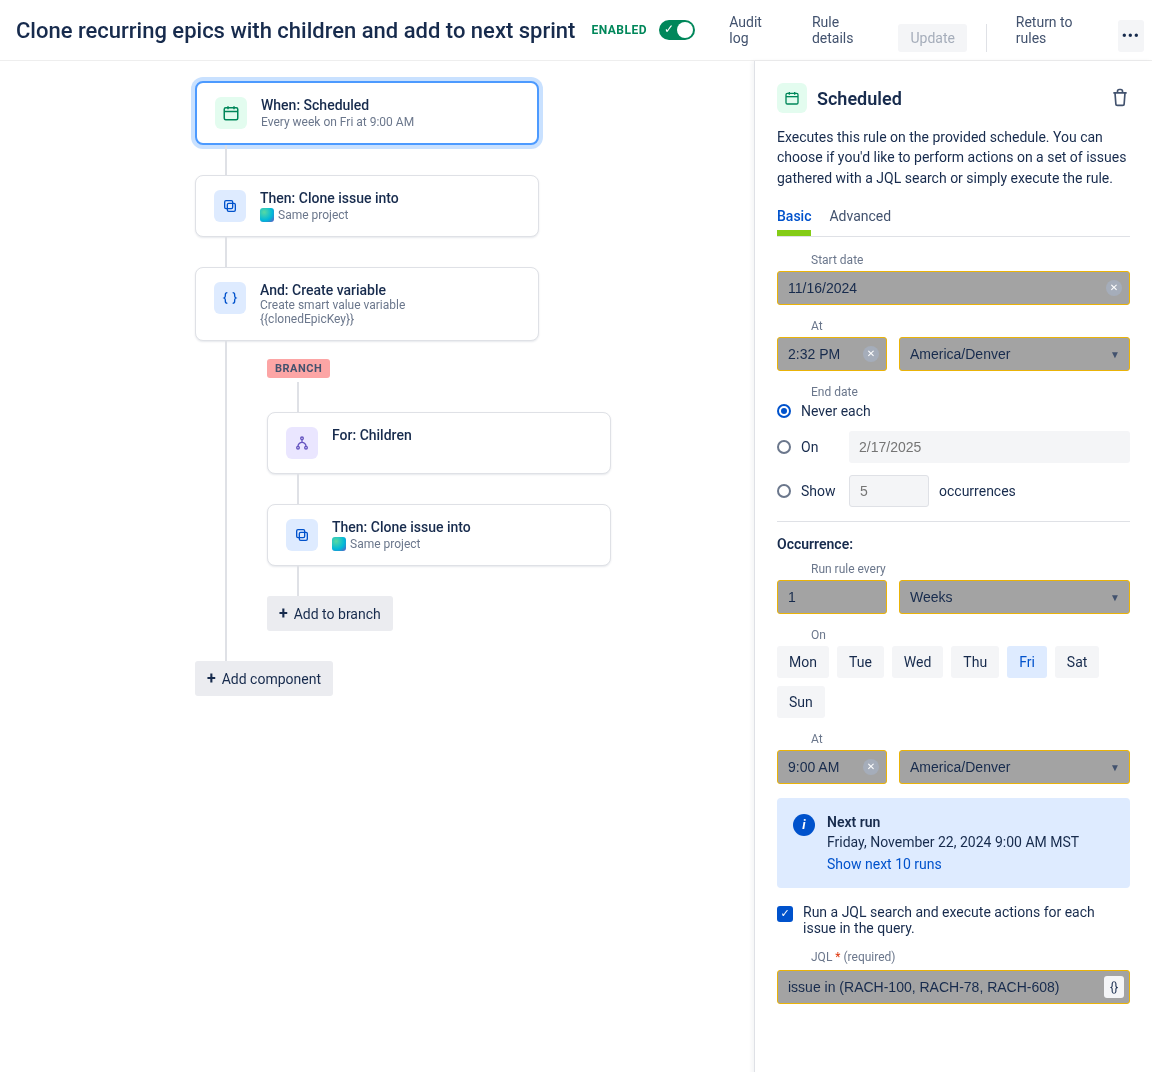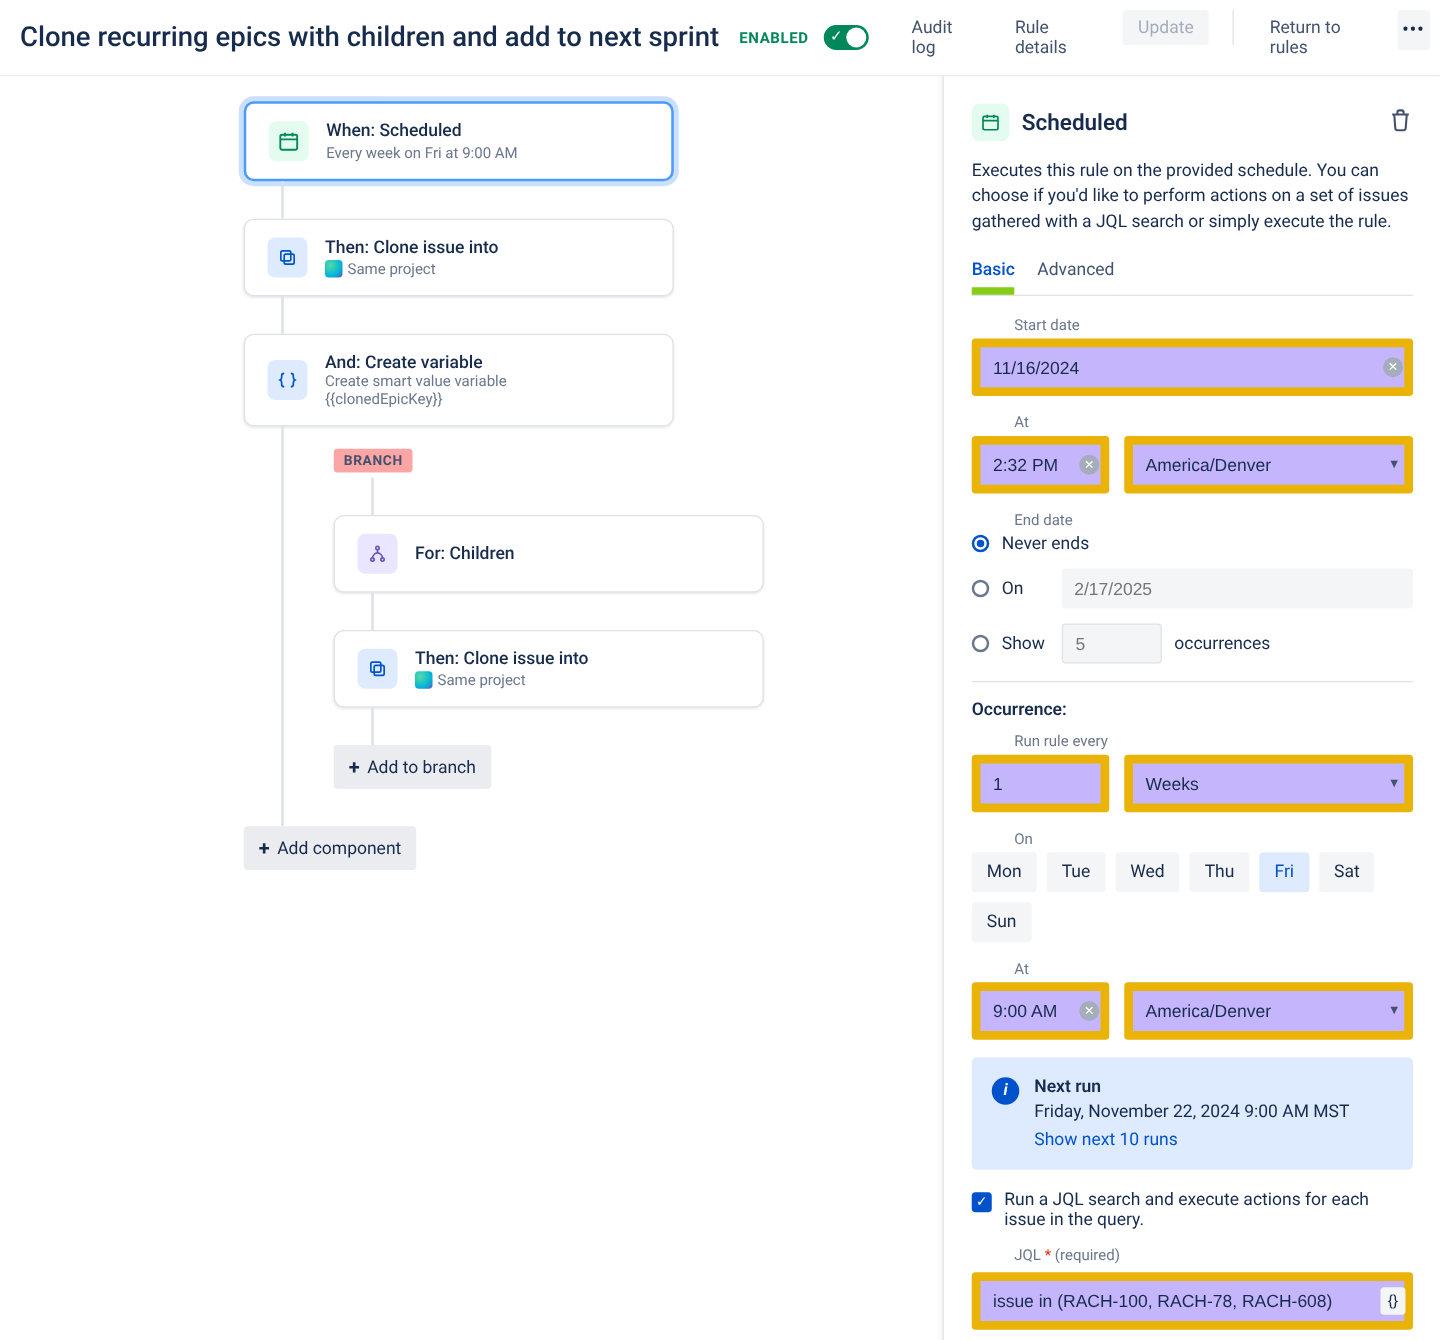--- a/index.html
+++ b/index.html
@@ -4,30 +4,30 @@
 <style>
   * { box-sizing: border-box; margin: 0; padding: 0; }
   body { font-family: -apple-system, BlinkMacSystemFont, "Segoe UI", Roboto, sans-serif; font-size: 14px; color: #172B4D; background: #fff; width: 1152px; height: 1072px; overflow: hidden; }
   .header { display: flex; align-items: center; padding: 8px 8px 8px 16px; border-bottom: 1px solid #eee; gap: 12px; }
   .page-title { font-size: 22px; font-weight: 500; color: #172B4D; flex: 0 0 auto; }
   .enabled-pill { color: #00875A; font-weight: 700; font-size: 12px; letter-spacing: 0.5px; margin-left: 4px; }
   .toggle { width: 40px; height: 20px; background: #00875A; border-radius: 10px; position: relative; cursor: pointer; }
   .toggle .check { position:absolute; left:5px; top:2px; color:#fff; font-size:12px; }
   .toggle .knob { position: absolute; right: 2px; top: 2px; width: 16px; height: 16px; background: #fff; border-radius: 50%; }
   .header-spacer { flex: 1; }
-  .header-links { display: flex; align-items: flex-start; gap: 17px; }
+  .header-links { display: flex; align-items: flex-end; gap: 17px; }
   .header-link { padding: 6px 10px; cursor: pointer; color: #42526E; font-size: 14px; }
   .header-btn { padding: 6px 12px; border-radius: 3px; cursor: pointer; }
   .header-btn.disabled { background: #F4F5F7; color: #A5ADBA; }
   .header-divider { width:1px; height:28px; background:#DFE1E6; margin:0 2px;}
   .header-more { width: 32px; height: 32px; background: #F4F5F7; border-radius: 3px; display: flex; align-items: center; justify-content: center; cursor: pointer; font-weight:700; letter-spacing:1px;}
   .main { display: flex; height: calc(100% - 48px); }
   .canvas { flex: 1; position: relative; padding: 20px; overflow: hidden; }
   .nodes { display:flex; flex-direction:column; align-items:flex-start; margin-left:175px; }
-  .node { background: #fff; border: 1px solid #DFE1E6; border-radius: 8px; padding: 14px 18px; display: flex; align-items: center; gap: 14px; box-shadow: 0 1px 2px rgba(9,30,66,0.1); width: 344px; }
+  .node { background: #fff; border: 1px solid #DFE1E6; border-radius: 8px; padding: 14px 18px; display: flex; gap: 14px; box-shadow: 0 1px 2px rgba(9,30,66,0.1); width: 344px; }
   .node.selected { border: 2px solid #4C9AFF; box-shadow: 0 0 0 4px rgba(76,154,255,0.3); }
   .node-icon { width: 32px; height: 32px; border-radius: 6px; display: flex; align-items: center; justify-content: center; font-size: 16px; flex-shrink:0; }
   .icon-green { background: #E3FCEF; color: #00875A; }
   .icon-blue { background: #DEEBFF; color: #0052CC; }
   .icon-purple { background: #EAE6FF; color: #6554C0; }
   .node-body .node-title { font-weight: 500; color: #172B4D; font-size:14px; }
   .node-body .node-sub { font-size: 12px; color: #6B778C; margin-top: 2px; display:flex; align-items:center; gap:4px;}
   .node-body .node-sub2 { font-size: 12px; color: #6B778C; }
   .proj-dot { display:inline-block; width:14px; height:14px; border-radius:3px; background: radial-gradient(circle at 30% 30%, #57D9A3, #00B8D9 60%, #6554C0); }
   .connector { width:2px; height:30px; background:#DFE1E6; margin-left:30px;}
@@ -43,21 +43,21 @@
   .panel-title { font-size:18px; font-weight:600; flex:1;}
   .trash { cursor:pointer; color:#42526E; }
   .panel-desc { color:#172B4D; font-size:14px; line-height:1.45; margin-bottom:14px;}
   .tabs { display:flex; gap:18px; border-bottom:1px solid #DFE1E6; margin-bottom:16px;}
   .tab { padding:6px 0; cursor:pointer; color:#42526E; font-size:14px;}
   .tab.active { color:#0052CC; border-bottom:6px solid #84cc16; font-weight:500;}
   .section-title { font-weight:600; margin-bottom:10px; font-size:14px;}
   .label { font-size:12px; color:#6B778C; margin-bottom:4px; display:block;margin-left:34px;}
   .label .req { color:#DE350B; }
   .input-wrap { position:relative;}
-  .txt-input, .select { width:100%; border:7px solid #eab308; border-radius:3px; padding:8px 30px 8px 10px; font-size:14px; color:#172B4D; background:#c4b5fd; outline:none; }
+  .txt-input, .select { width:100%; border:1px solid #eab308; border-radius:3px; padding:8px 30px 8px 10px; font-size:14px; color:#172B4D; background:#a3a3a3; outline:none; }
   .txt-input.disabled { background:#F4F5F7; color:#A5ADBA; }
   .clear-x { position:absolute; right:8px; top:50%; transform:translateY(-50%); color:#6B778C; cursor:pointer; width:16px; height:16px; border-radius:50%; background:#A5ADBA; display:flex; align-items:center; justify-content:center; font-size:10px; color:#fff;}
   .chev { position:absolute; right:10px; top:50%; transform:translateY(-50%); color:#42526E; font-size:10px; pointer-events:none;}
   .row { display:flex; gap:12px; margin-bottom:14px;}
   .row .col { flex:1; position:relative;}
   .radio-row { display:flex; align-items:center; gap:10px; margin-bottom:12px;}
   .radio { width:14px; height:14px; border:2px solid #6B778C; border-radius:50%; cursor:pointer; position:relative; flex-shrink:0;}
   .radio.checked { border-color:#0052CC;}
   .radio.checked::after{ content:''; position:absolute; inset:2px; background:#0052CC; border-radius:50%;}
   .small-input { width:80px; border:1px solid #DFE1E6; border-radius:3px; padding:7px 10px; font-size:14px; background:#F4F5F7; color:#A5ADBA;}
@@ -237,21 +237,21 @@
       </div>
       <div class="col">
         <input class="txt-input" readonly="" value="America/Denver" style="">
         <span class="chev">▼</span>
       </div>
     </div>
 
     <span class="label">End date</span>
     <div class="radio-row">
       <div class="radio checked"></div>
-      <span>Never ends</span>
+      <span>Never each</span>
     </div>
     <div class="radio-row">
       <div class="radio"></div>
       <span style="width:38px;">On</span>
       <input class="txt-input disabled" style="flex: 1 1 0%; border: none;" placeholder="2/17/2025">
     </div>
     <div class="radio-row">
       <div class="radio"></div>
       <span style="width:38px;">Show</span>
       <input class="small-input" placeholder="5" style="">

